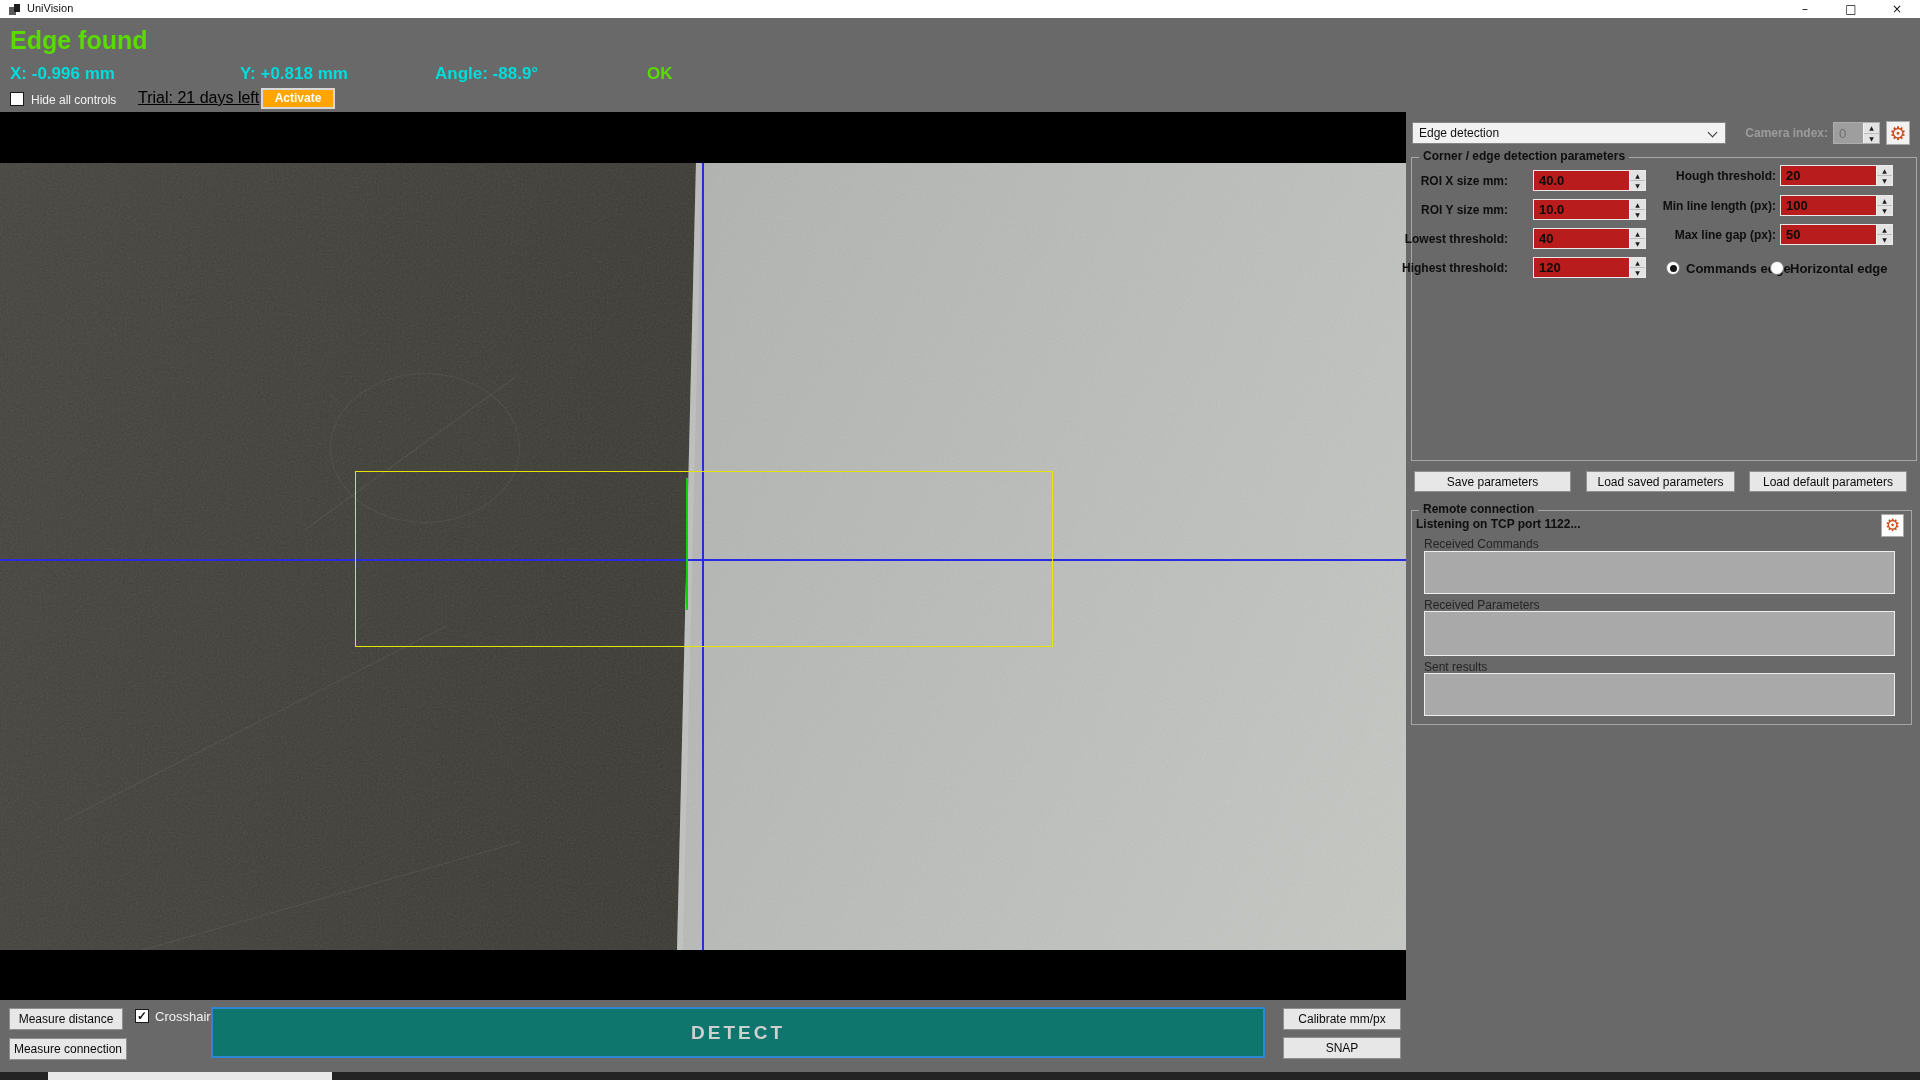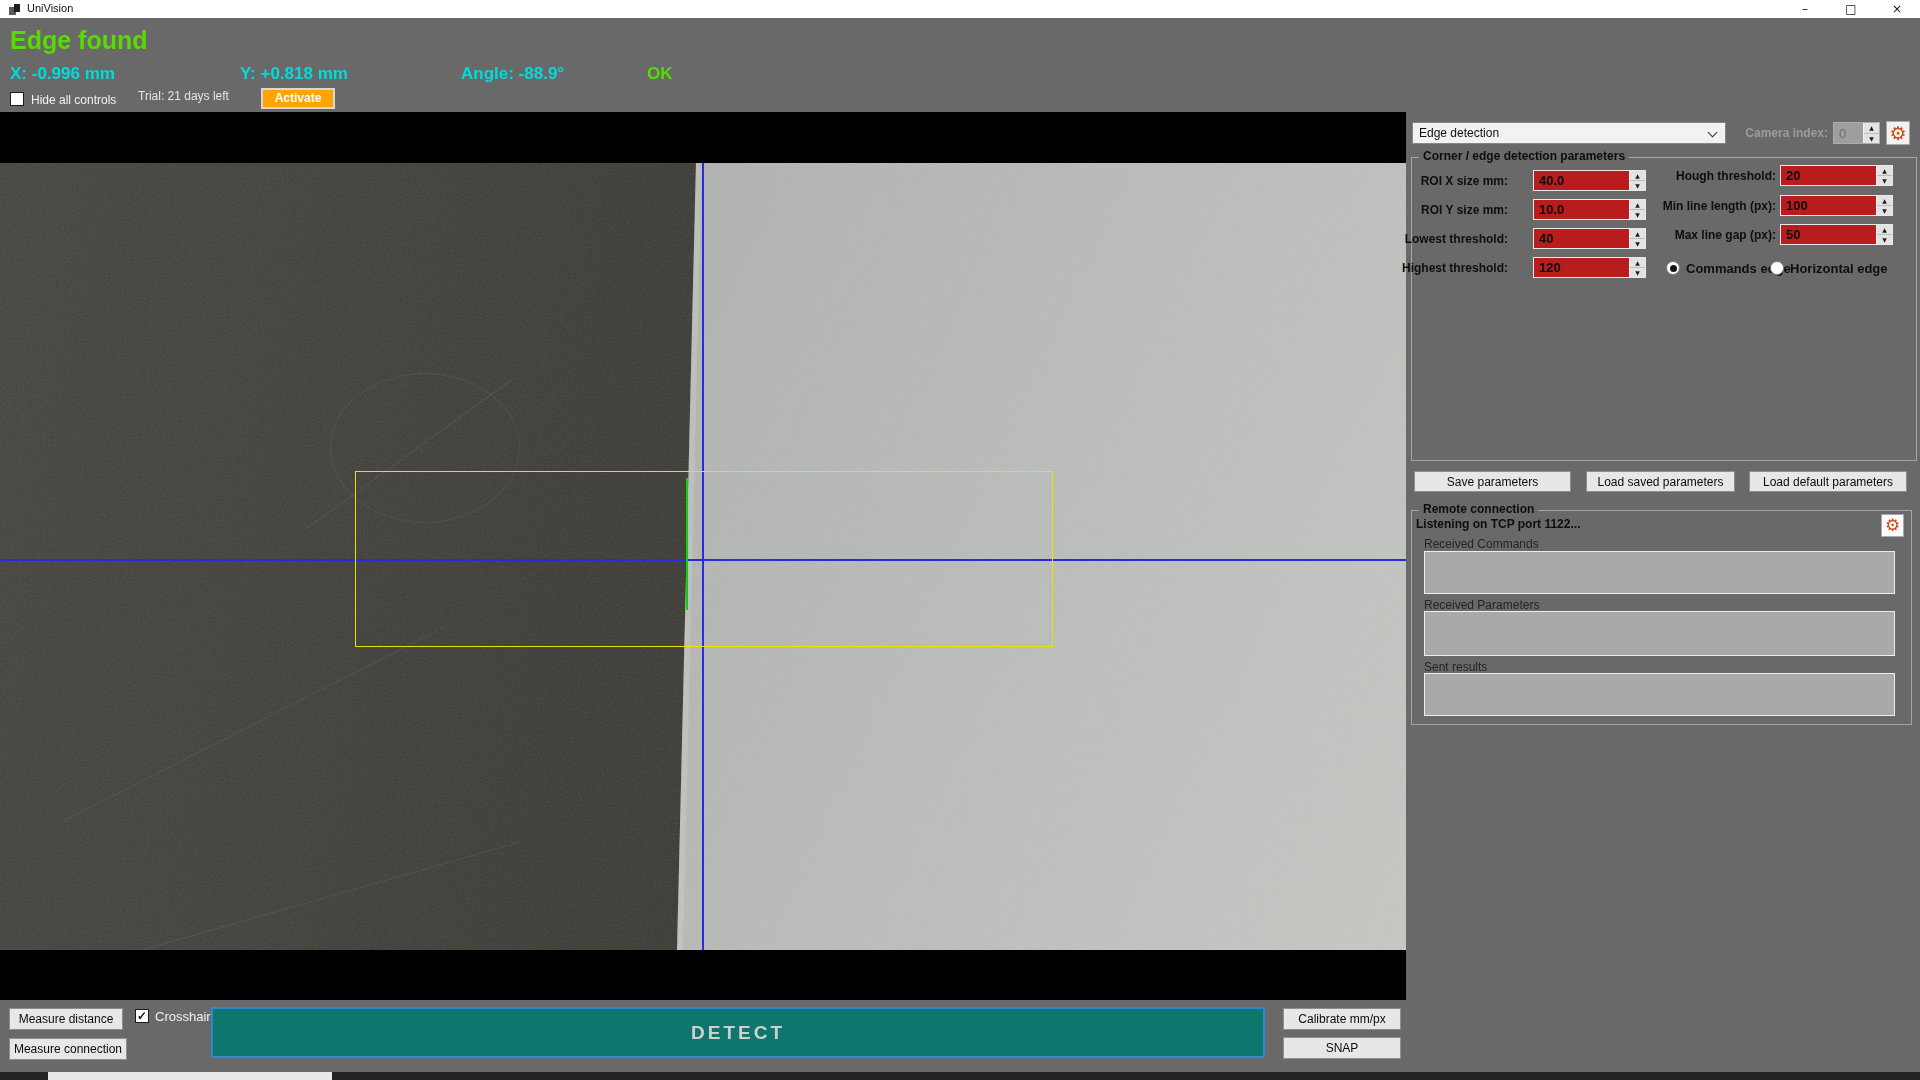--- a/index.html
+++ b/index.html
@@ -22,21 +22,21 @@
   .win-btn { width:46px; height:18px; display:flex; align-items:center; justify-content:center;
              font-family:"DejaVu Sans","Liberation Sans",sans-serif; font-size:12px; color:#111; cursor:default; }
 
   
   .headline { left:10px; top:26px; font-size:25px; font-weight:bold; color:#5adb00; }
   .stat { top:64px; font-size:17px; font-weight:bold; color:#00dcdc; }
   .stat.ok { color:#5adb00; }
   .ctl-row-label { color:#f2f2f2; font-size:12px; }
   .checkbox { width:14px; height:14px; background:#fdfdfd; border:1px solid #1a1a1a; display:flex; align-items:center; justify-content:center;
               font-size:12px; font-weight:bold; color:#111; line-height:1; }
-  .trial { left:138px; top:89px; font-size:12px; color:#e5e5e5; }
+  .trial { left:138px; top:89px; font-size:16px; color:#000000;text-decoration:underline; }
   .activate { left:261px; top:88px; width:74px; height:21px; background:#ffa502; border:2px solid #d8d8d8;
               color:#ffffff; font-size:12px; font-weight:bold; text-align:center; line-height:17px; cursor:default; }
 
   
   .camera-area { left:0; top:112px; width:1406px; height:888px; background:#000; }
   .cam-img { position:absolute; left:0; top:51px; width:1406px; height:787px; overflow:hidden;
              background:linear-gradient(115deg,#9da09d 0%,#b3b5b3 45%,#c6c8c4 100%); }
   .dark-part { position:absolute; inset:0; background:linear-gradient(100deg,#46443f 0%,#393832 60%,#302f2a 100%);
                clip-path:polygon(0 0, 49.50% 0, 48.15% 100%, 0 100%); }
   .edge-bevel { position:absolute; inset:0; background:#dadcd6; opacity:.28;
@@ -113,21 +113,21 @@
       </span>
     <span class="win-btn">
         <span>×</span>
       </span>
   </span>
 </div>
 
 <div class="abs headline">Edge found</div>
 <div class="abs stat" style="left:10px;">X: -0.996 mm</div>
 <div class="abs stat" style="left:240px;">Y: +0.818 mm</div>
-<div class="abs stat" style="left:435px;margin-left:26px;">Angle: -88.9°</div>
+<div class="abs stat" style="left:435px;">Angle: -88.9°</div>
 <div class="abs stat ok" style="left:647px;">OK</div>
 
 <span class="abs checkbox" style="left:10px; top:92px;"></span>
 <span class="abs ctl-row-label" style="left:31px; top:93px;">Hide all controls</span>
 <span class="abs trial">Trial: 21 days left</span>
 <button class="abs activate">Activate</button>
 
 <div class="abs camera-area">
   <div class="cam-img">
     <div class="dark-part"></div>

